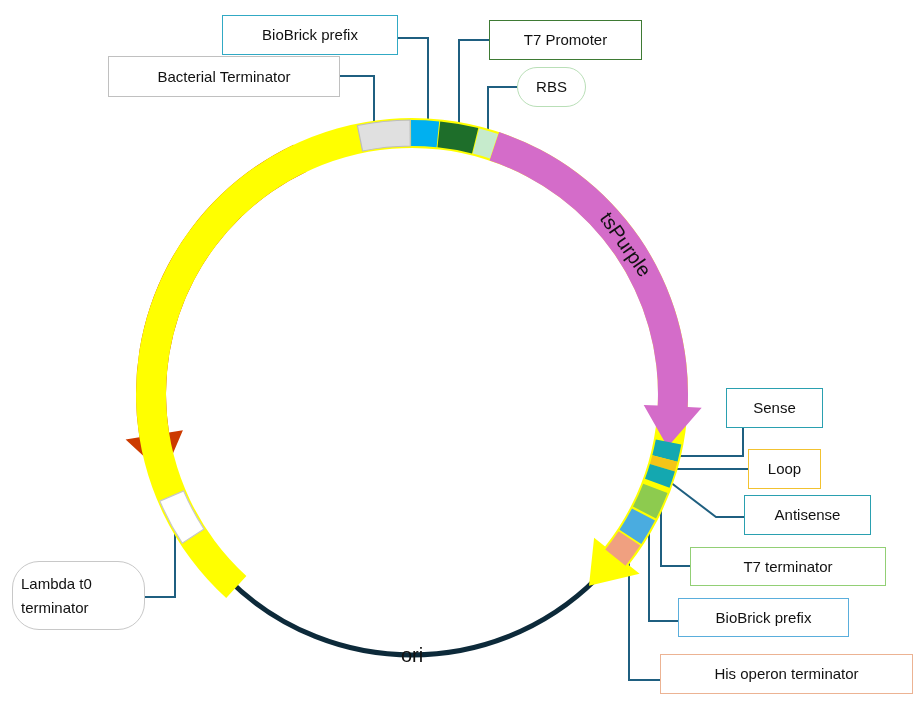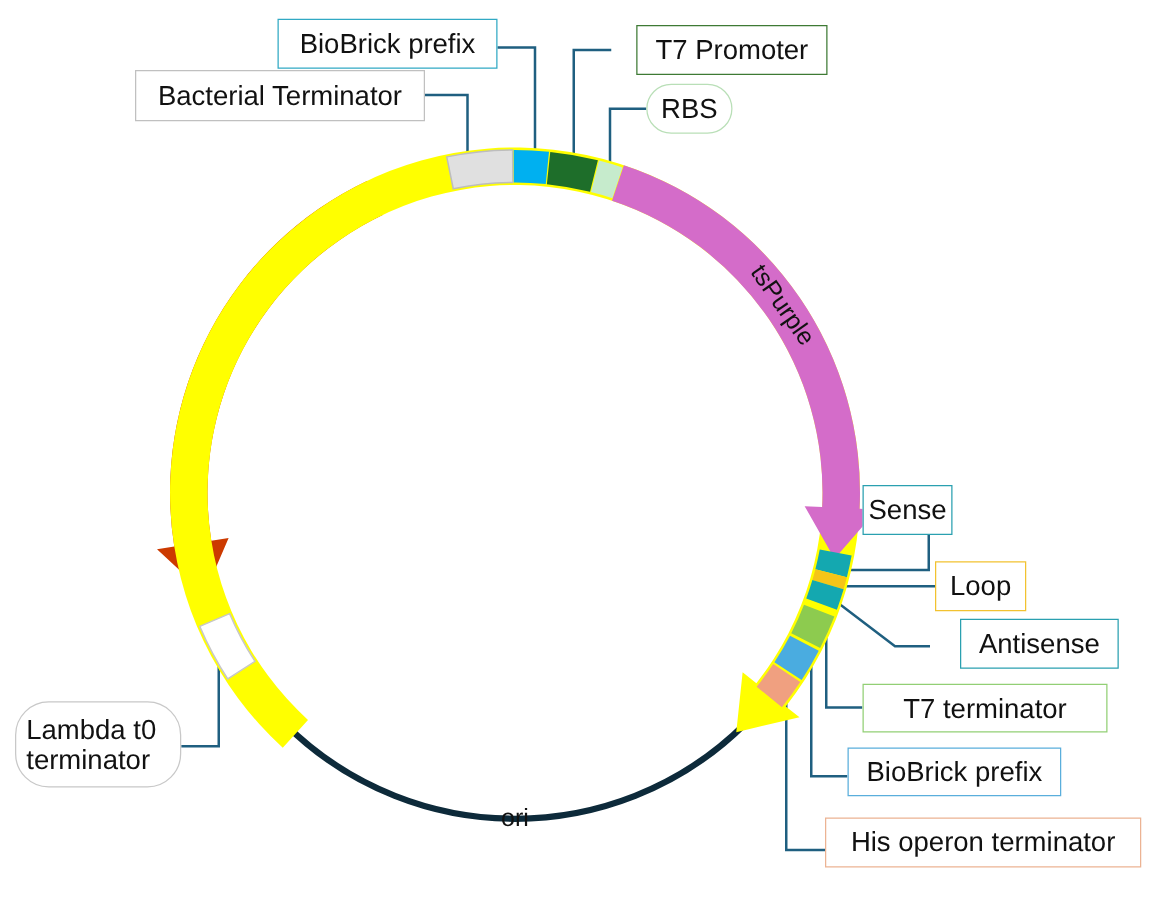--- a/index.html
+++ b/index.html
@@ -1,20 +1,20 @@
 <!DOCTYPE html>
 <html><head>
 <meta charset="utf-8">
 <style>
   html, body { margin: 0; padding: 0; background: #ffffff; }
   body { width: 922px; height: 719px; position: relative; overflow: hidden;
          font-family: "Liberation Sans", sans-serif; }
   #map { position: absolute; left: 0; top: 0; width: 922px; height: 719px; }
   .label-box { position: absolute; box-sizing: border-box; background: #ffffff;
-               border: 1.5px solid #bbb; font-size: 22px; color: #111;
+               border: 1.5px solid #bbb; font-size: 15px; color: #111;
                display: flex; align-items: center; justify-content: center;
                line-height: 24px; padding: 0 6px; white-space: nowrap; }
   .label-box.multi { white-space: normal; text-align: left; justify-content: flex-start; }
   .feature-text { font-family: "Liberation Sans", sans-serif; font-size: 20px; fill: #111; }
 </style>
 </head>
 <body>
 
 <svg id="map" xmlns="http://www.w3.org/2000/svg" width="922" height="719" viewBox="0 0 922 719">
   <circle id="backbone" fill="none" stroke-width="5" cx="412" cy="394" r="261" stroke="#0d2a3a"></circle>
@@ -47,21 +47,21 @@
       <path d="M674.9,471.4 A274,274 0 0 1 669.5,487.7 L645.0,478.8 A248,248 0 0 0 649.9,464.0 Z" fill="#14a8b0"></path>
       <path d="M667.5,493.1 A274,274 0 0 1 656.1,518.4 L633.0,506.6 A248,248 0 0 0 643.2,483.7 Z" fill="#8dcb4f"></path>
       <path d="M655.0,520.5 A274,274 0 0 1 641.3,544.0 L619.5,529.8 A248,248 0 0 0 632.0,508.5 Z" fill="#4aace0"></path>
       <path d="M640.2,545.6 A274,274 0 0 1 625.5,565.7 L605.3,549.4 A248,248 0 0 0 618.6,531.2 Z" fill="#f0a080"></path>
       <path d="M182.2,543.2 A274,274 0 0 1 159.8,501.1 L183.7,490.9 A248,248 0 0 0 204.0,529.1 Z" fill="#ffffff" stroke="#c8c8c8" stroke-width="1.2"></path>
     </g>
 </svg>
 
 <div class="label-box" id="lb-biobrick-prefix" style="left: 222px; top: 15px; width: 176px; height: 40px; border-color: rgb(49, 169, 196);">BioBrick prefix</div>
 <div class="label-box" id="lb-bacterial-terminator" style="left: 108px; top: 56px; width: 232px; height: 41px; border-color: rgb(192, 192, 192);">Bacterial Terminator</div>
-<div class="label-box" id="lb-t7-promoter" style="left: 489px; top: 20px; width: 153px; height: 40px; border-color: rgb(62, 122, 52); margin-left: 20px;">T7 Promoter</div>
+<div class="label-box" id="lb-t7-promoter" style="left: 489px; top: 20px; width: 153px; height: 40px; border-color: rgb(62, 122, 52);">T7 Promoter</div>
 <div class="label-box" id="lb-rbs" style="left: 517px; top: 67px; width: 69px; height: 40px; border-color: rgb(185, 223, 183); border-radius: 20px;">RBS</div>
-<div class="label-box" id="lb-sense" style="left: 690px; top: 388px; width: 72px; height: 40px; border-color: rgb(42, 160, 176);">Sense</div>
+<div class="label-box" id="lb-sense" style="left: 726px; top: 388px; width: 97px; height: 40px; border-color: rgb(42, 160, 176);">Sense</div>
 <div class="label-box" id="lb-loop" style="left: 748px; top: 449px; width: 73px; height: 40px; border-color: rgb(242, 194, 48);">Loop</div>
-<div class="label-box" id="lb-antisense" style="left: 744px; top: 495px; width: 127px; height: 40px; border-color: rgb(42, 160, 176); margin-left: 24px;">Antisense</div>
+<div class="label-box" id="lb-antisense" style="left: 744px; top: 495px; width: 127px; height: 40px; border-color: rgb(42, 160, 176);">Antisense</div>
 <div class="label-box" id="lb-t7-terminator" style="left: 690px; top: 547px; width: 196px; height: 39px; border-color: rgb(146, 207, 117);">T7 terminator</div>
 <div class="label-box" id="lb-biobrick-suffix" style="left: 678px; top: 598px; width: 171px; height: 39px; border-color: rgb(90, 174, 220);">BioBrick prefix</div>
 <div class="label-box" id="lb-his-operon-terminator" style="left: 660px; top: 654px; width: 253px; height: 40px; border-color: rgb(236, 179, 147);">His operon terminator</div>
 <div class="label-box multi" id="lb-lambda-t0-terminator" style="left: 12px; top: 561px; width: 133px; height: 69px; padding: 2px 8px; border-color: rgb(200, 200, 200); border-radius: 27px;">Lambda t0 terminator</div>
 
 </body></html>

